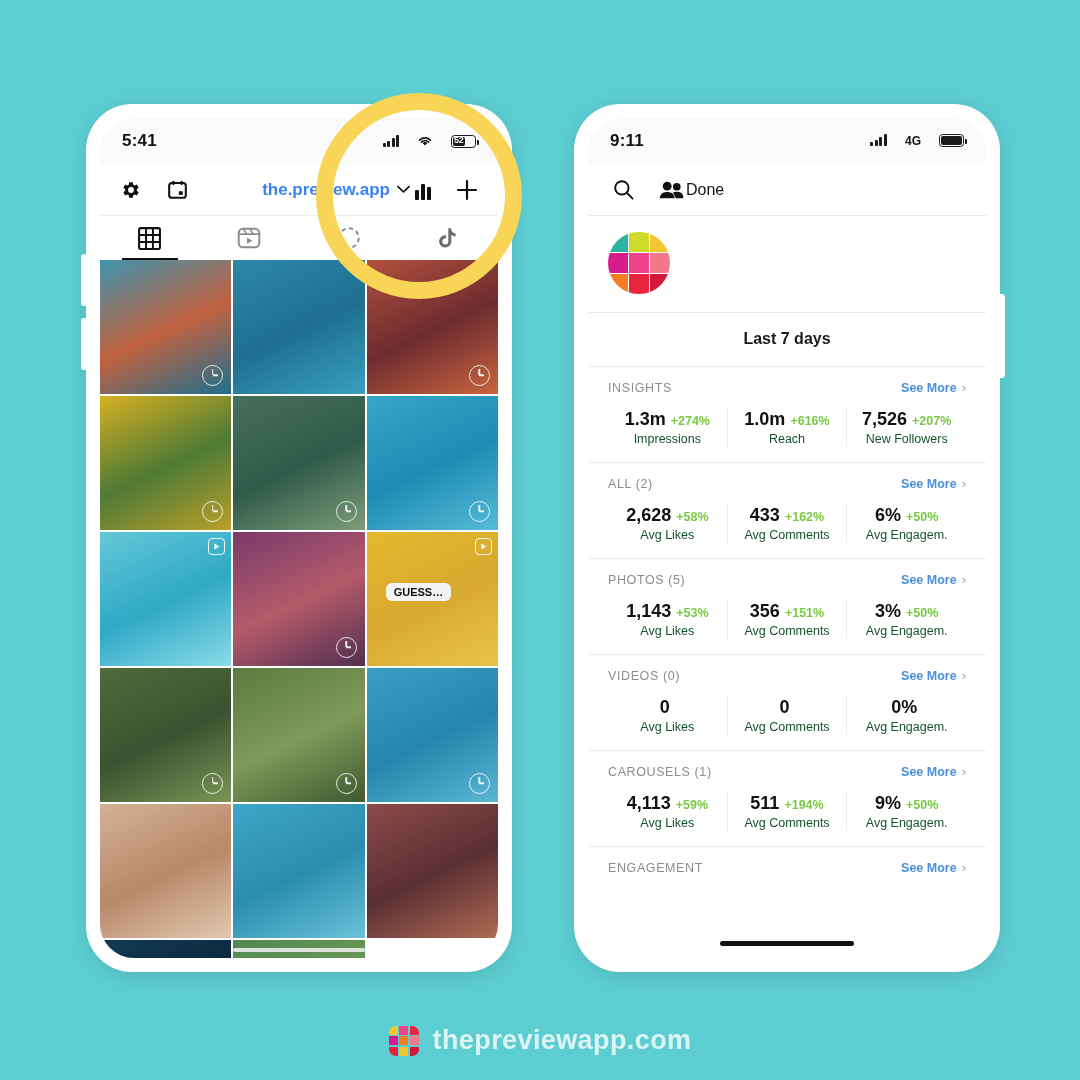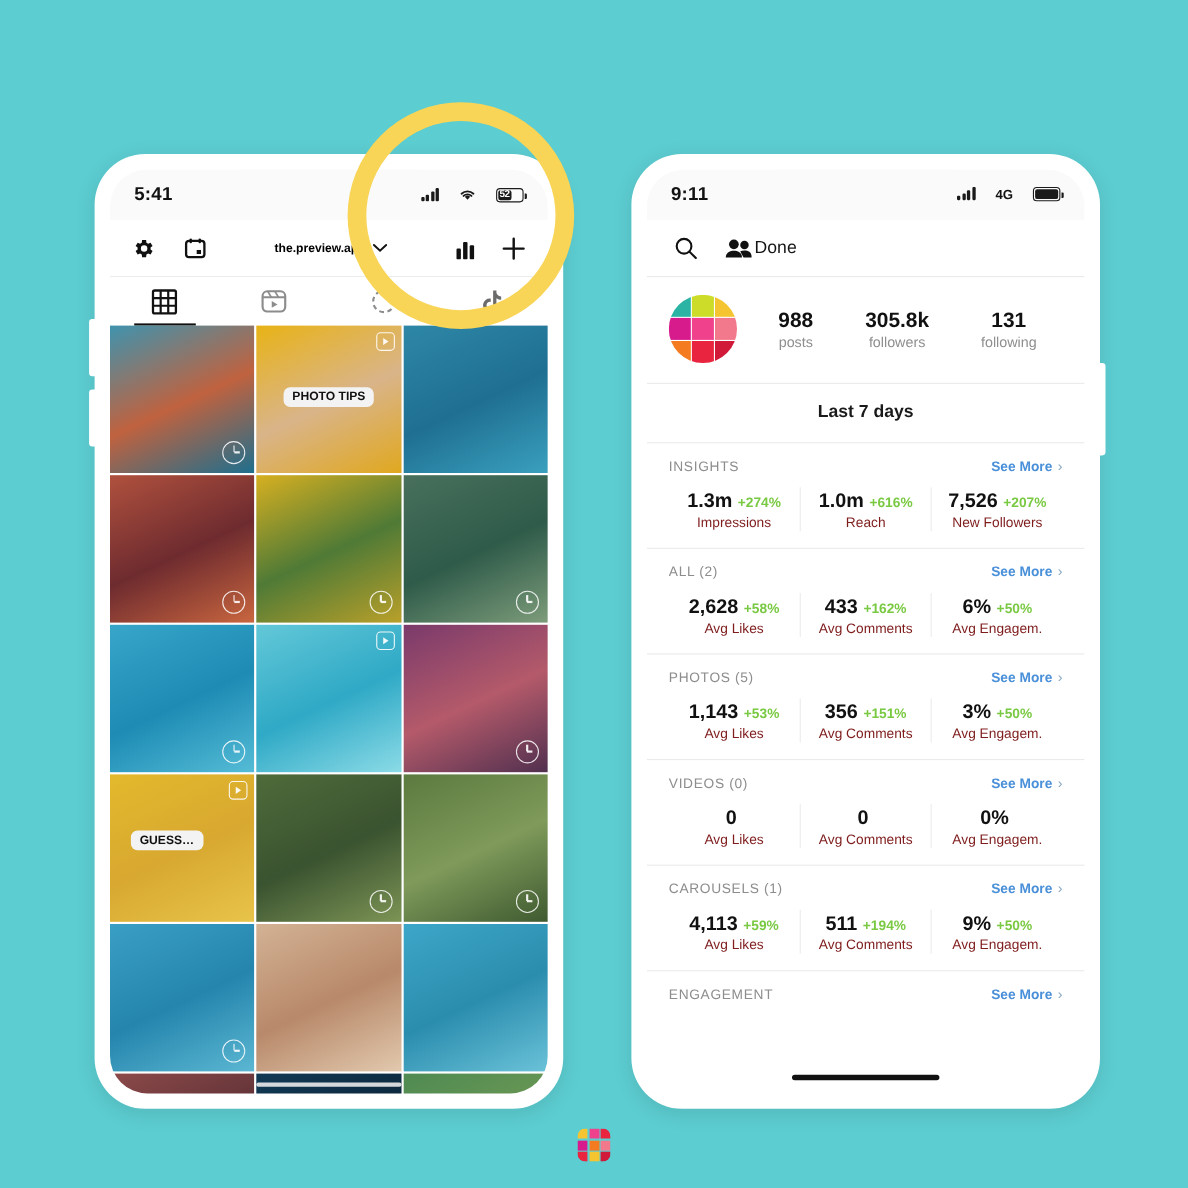--- a/index.html
+++ b/index.html
@@ -10,21 +10,20 @@
     overflow: hidden;
   }
   .stage { position: relative; width: 1080px; height: 1080px; }
 
   
   .phone {
     position: absolute;
     background: #ffffff;
     border-radius: 46px;
     box-shadow: 0 4px 18px rgba(0,0,0,0.10);
-    margin-top: 36px;
   }
   .phone-screen {
     position: absolute;
     left: 14px; right: 14px; top: 14px; bottom: 14px;
     background: #ffffff;
     border-radius: 34px;
     overflow: hidden;
   }
   #phone-left  { left: 86px;  top: 104px; width: 426px; height: 868px; }
   #phone-right { left: 574px; top: 104px; width: 426px; height: 868px; }
@@ -78,22 +77,22 @@
     position:absolute; left:2px; top:-1px; font-size: 9px; font-weight:bold;
     color:#fff; letter-spacing:-.3px;
   }
 
   
   .pv-toolbar {
     height: 52px; display:flex; align-items:center; padding: 0 16px;
     background: #fff; border-bottom: 1px solid #ececec;
   }
   .pv-title {
-    flex: 1; text-align:center; font-size: 11px; font-weight: bold; color:#000000;
-    display:flex; align-items:center; justify-content:center; gap:7px;
+    flex: 1; text-align:center; font-size: 17px; font-weight: bold; color:#3b82f6;
+    display:flex; align-items:center; justify-content:flex-end; gap:7px;
   }
   .pv-icon { width: 30px; display:flex; align-items:center; justify-content:center; }
 
   .pv-tabs { height: 44px; display:flex; background:#fff; }
   .pv-tab {
     flex:1; display:flex; align-items:center; justify-content:center;
     position: relative;
   }
   .pv-tab.active::after {
     content:''; position:absolute; bottom:0; left:22%; right:22%;
@@ -160,21 +159,21 @@
     margin-left:auto; font-size:12.5px; color:#4a90d9; font-weight:bold;
     display:flex; align-items:center; gap:5px;
   }
   .an-more .chev { font-size:13px; color:#8aa9c4; font-weight:normal; }
   .an-metrics { display:flex; margin-top: 12px; }
   .an-metric { flex:1; text-align:center; padding: 2px 2px 1px; }
   .an-metric + .an-metric { border-left:1px solid #ececec; }
   .an-metric .top { display:flex; align-items:baseline; justify-content:center; gap:5px; }
   .an-metric .val { font-size:18px; font-weight:bold; color:#111; }
   .an-metric .delta { font-size:12.5px; font-weight:bold; color:#7ac943; }
-  .an-metric .cap2 { font-size:12.5px; color:#7f1d1d; margin-top:2px; }
+  .an-metric .cap2 { font-size:12.5px; color:#14532d; margin-top:2px; }
   .an-sec.last { border-bottom:none; }
 
   .an-home-ind {
     position:absolute; bottom:12px; left:50%; transform:translateX(-50%);
     width:134px; height:5px; border-radius:3px; background:#111; z-index:9;
   }
 
   
   .highlight {
     position:absolute; left:316px; top:93px; width:206px; height:206px;
@@ -287,28 +286,20 @@
         <div class="pv-tab">
           <svg width="22" height="24" viewBox="0 0 22 24">
             <path d="M14.3 2.2h-3v13.2a3 3 0 1 1-2.2-2.9v-3.1a6.1 6.1 0 1 0 5.2 6V9.1a7.3 7.3 0 0 0 4.3 1.4v-3a4.4 4.4 0 0 1-4.3-5.3Z" fill="#6b6b6b"></path>
           </svg>
         </div>
       </div>
 
       <div class="grid" id="left-grid">
           <div class="cell" style="background: linear-gradient(155deg, rgb(63, 147, 174) 0%, rgb(192, 98, 63) 52%, rgb(30, 111, 142) 100%);">
             <span class="clock"></span>
-          </div>
-          <div class="cell" style="background: linear-gradient(155deg, rgb(232, 179, 22) 0%, rgb(217, 180, 137) 52%, rgb(224, 168, 31) 100%);">
-            <span class="badge">
-              <svg width="9" height="9" viewBox="0 0 10 10">
-                <path d="M2.6 1.4 L8 5 L2.6 8.6 Z" fill="rgba(255,255,255,.92)"></path>
-              </svg>
-            </span>
-            <span class="cap center">PHOTO TIPS</span>
           </div>
           <div class="cell" style="background: linear-gradient(155deg, rgb(46, 135, 166) 0%, rgb(31, 111, 146) 52%, rgb(58, 160, 189) 100%);"></div>
           <div class="cell" style="background: linear-gradient(155deg, rgb(176, 81, 62) 0%, rgb(110, 43, 47) 52%, rgb(201, 102, 63) 100%);">
             <span class="clock"></span>
           </div>
           <div class="cell" style="background: linear-gradient(155deg, rgb(215, 176, 33) 0%, rgb(79, 122, 54) 52%, rgb(185, 160, 42) 100%);">
             <span class="clock"></span>
           </div>
           <div class="cell" style="background: linear-gradient(155deg, rgb(72, 112, 92) 0%, rgb(47, 91, 74) 52%, rgb(125, 156, 122) 100%);">
             <span class="clock"></span>
@@ -402,34 +393,20 @@
             <span style="background: rgb(43, 179, 163);"></span>
             <span style="background: rgb(205, 220, 40);"></span>
             <span style="background: rgb(245, 196, 49);"></span>
             <span style="background: rgb(216, 27, 140);"></span>
             <span style="background: rgb(240, 65, 140);"></span>
             <span style="background: rgb(242, 121, 139);"></span>
             <span style="background: rgb(244, 123, 32);"></span>
             <span style="background: rgb(232, 36, 63);"></span>
             <span style="background: rgb(209, 26, 58);"></span>
           </div>
-        <div class="an-stats" id="profile-stats">
-            <div class="an-stat">
-              <div class="num">988</div>
-              <div class="lbl">posts</div>
-            </div>
-            <div class="an-stat">
-              <div class="num">305.8k</div>
-              <div class="lbl">followers</div>
-            </div>
-            <div class="an-stat">
-              <div class="num">131</div>
-              <div class="lbl">following</div>
-            </div>
-          </div>
       </div>
 
       <div class="an-range">Last 7 days</div>
 
       <div id="analytics-sections">
           <div class="an-sec">
             <div class="an-sec-head">
               <span class="an-sec-title">INSIGHTS</span>
               <span class="an-more">
                 <span>See More</span>
@@ -610,15 +587,16 @@
         <span style="background: rgb(245, 196, 49);"></span>
         <span style="background: rgb(240, 65, 140);"></span>
         <span style="background: rgb(232, 36, 63);"></span>
         <span style="background: rgb(216, 27, 140);"></span>
         <span style="background: rgb(244, 123, 32);"></span>
         <span style="background: rgb(242, 121, 139);"></span>
         <span style="background: rgb(232, 36, 63);"></span>
         <span style="background: rgb(245, 196, 49);"></span>
         <span style="background: rgb(209, 26, 58);"></span>
       </div>
+    <div class="footer-text">thepreviewapp.com</div>
   </div>
 
 </div>
 
 </body></html>

